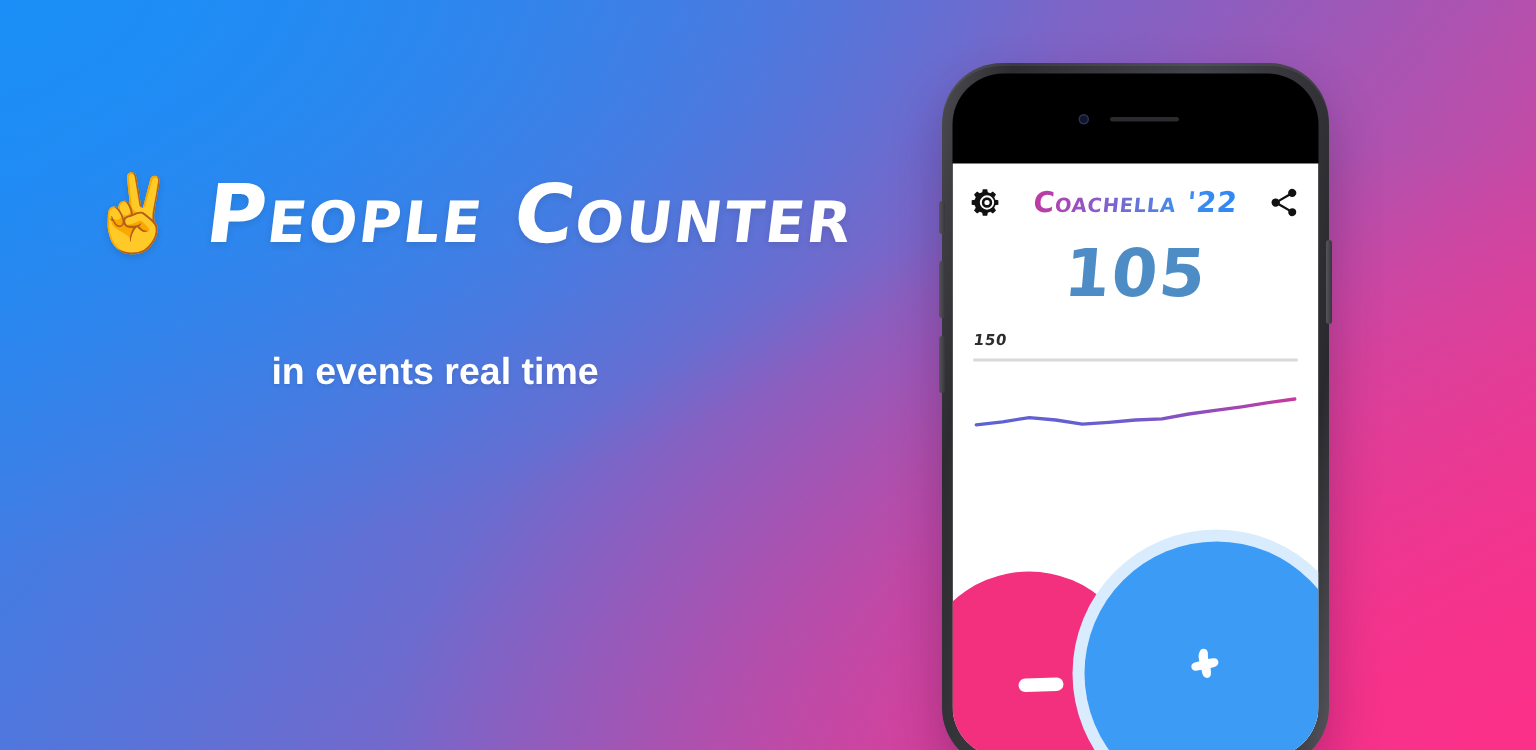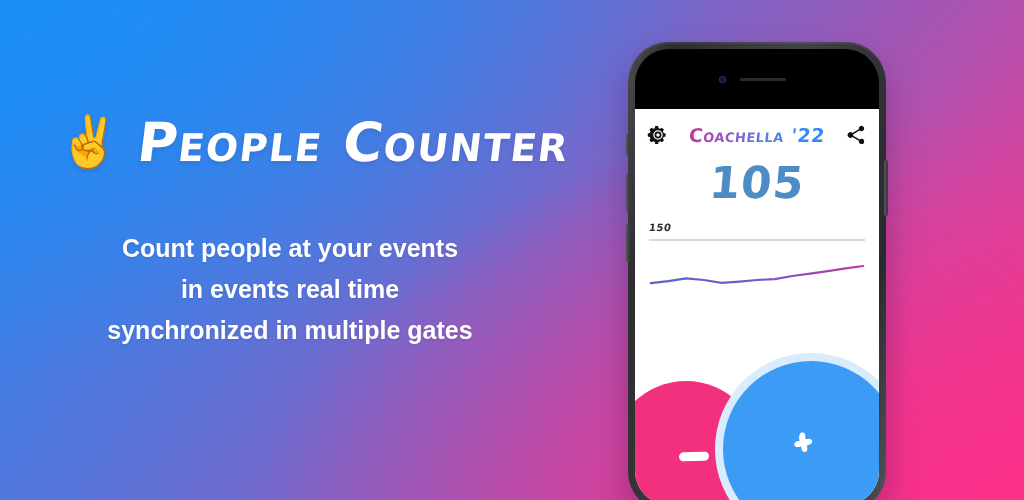--- a/index.html
+++ b/index.html
@@ -194,23 +194,21 @@
 <div id="stage">
 
   <div id="promo">
 
     <div id="title-row">
       <span id="title-emoji">✌️</span>
       <span id="title-text">People Counter</span>
     </div>
 
     <div id="tagline">
-      <div>Count people at your events</div>
       <div>in events real time</div>
-      <div>synchronized in multiple gates</div>
     </div>
 
   </div>
 
   <div id="phone">
 
     <div class="side-btn" id="btn-mute"></div>
     <div class="side-btn" id="btn-vol-up"></div>
     <div class="side-btn" id="btn-vol-dn"></div>
     <div class="side-btn" id="btn-power"></div>

